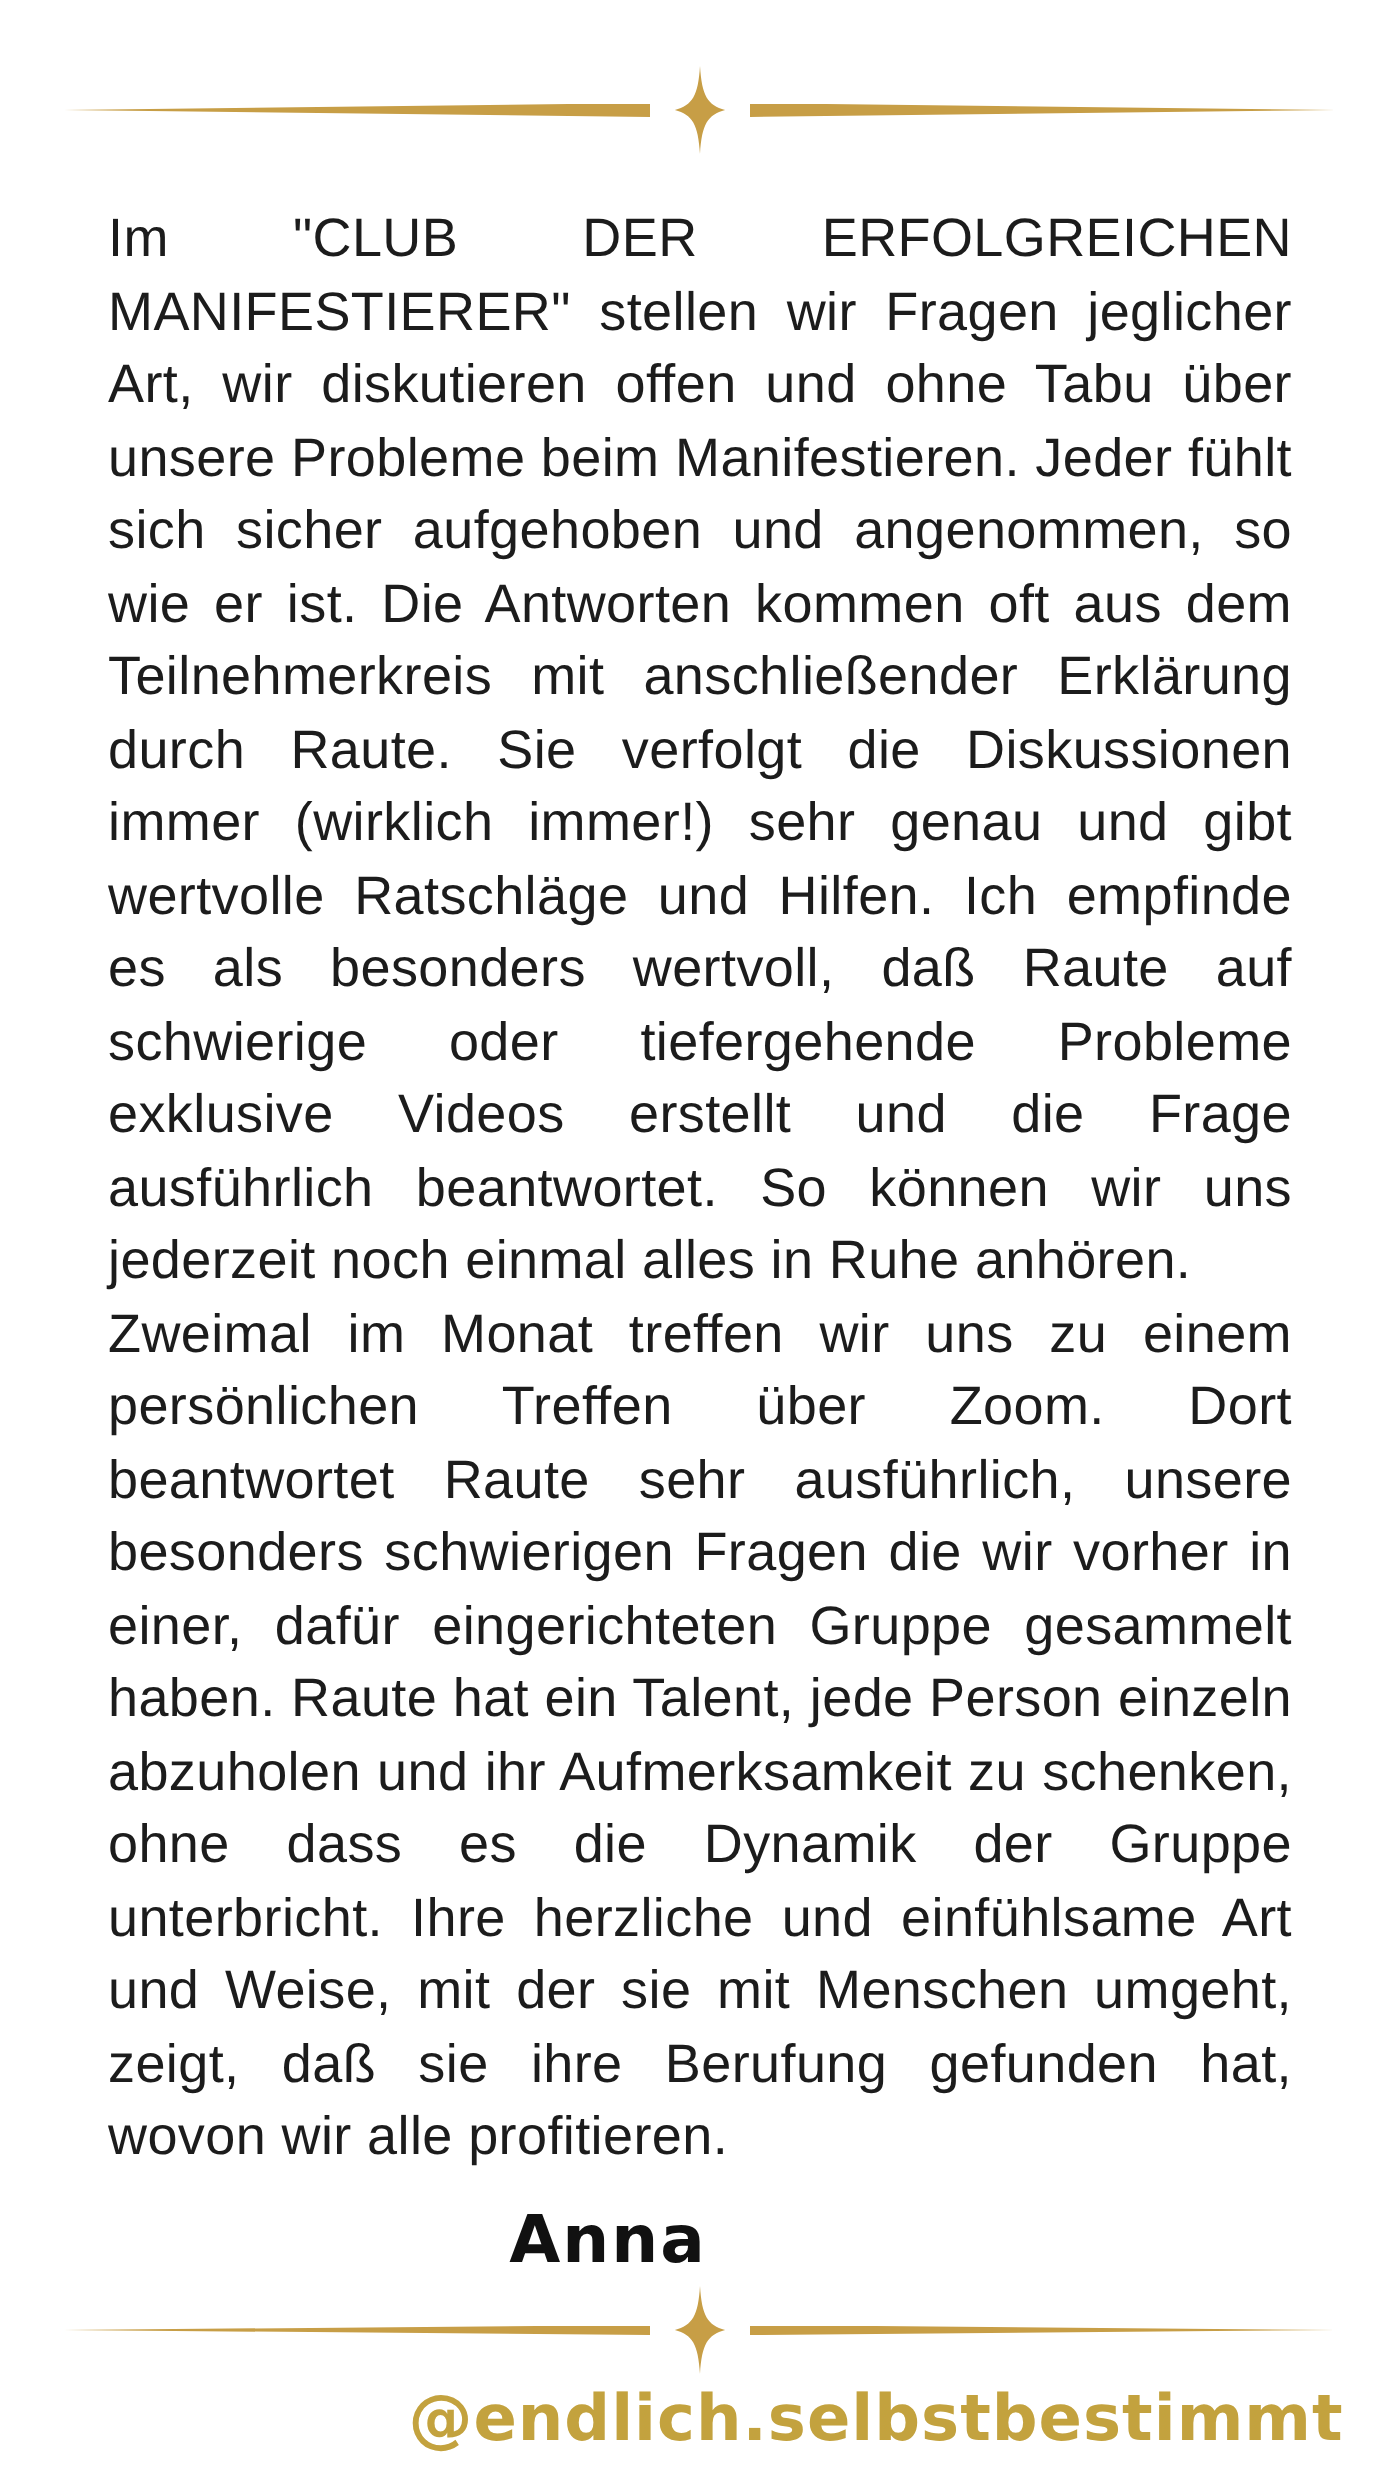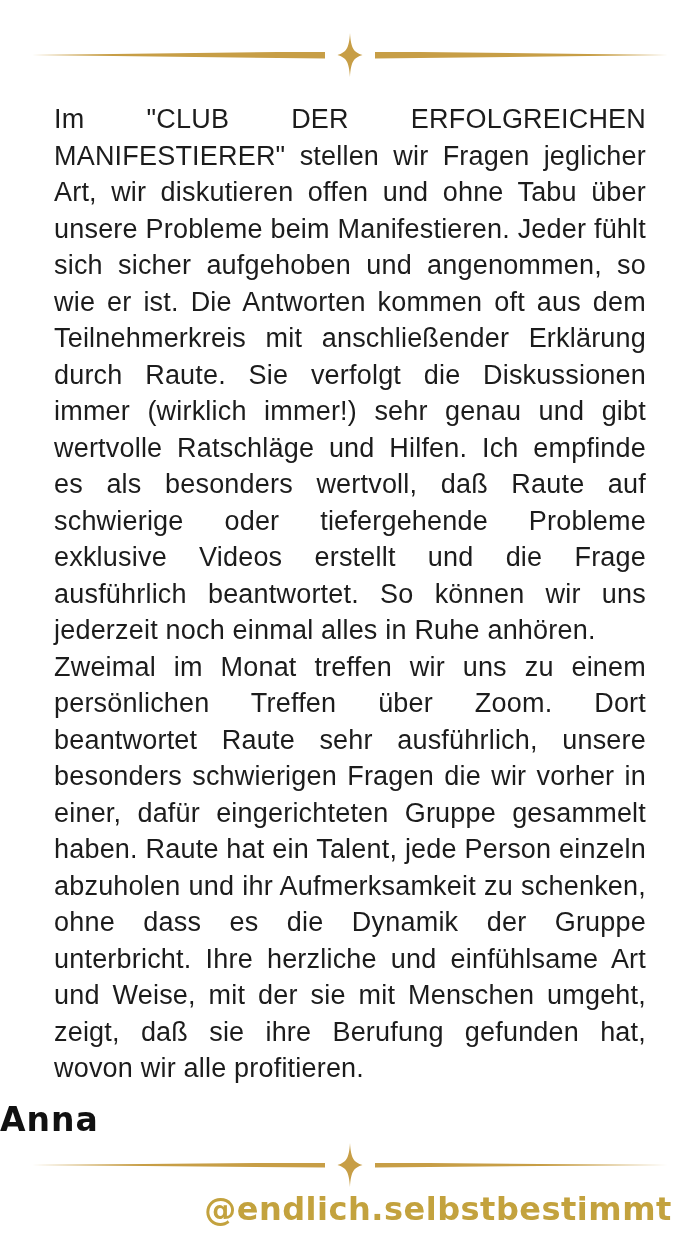--- a/index.html
+++ b/index.html
@@ -58,20 +58,21 @@
     letter-spacing: 0.2px;
   }
   .content p { margin: 0; }
 
   
   .signature {
     position: absolute;
     top: 1100px;
     left: 0;
     width: 608px;
+    text-align: center;
     font-family: "DejaVu Sans", sans-serif;
     font-weight: 700;
     font-size: 33px;
     letter-spacing: 1px;
     color: var(--signature-text);
   }
 
   
   .handle {
     position: absolute;

